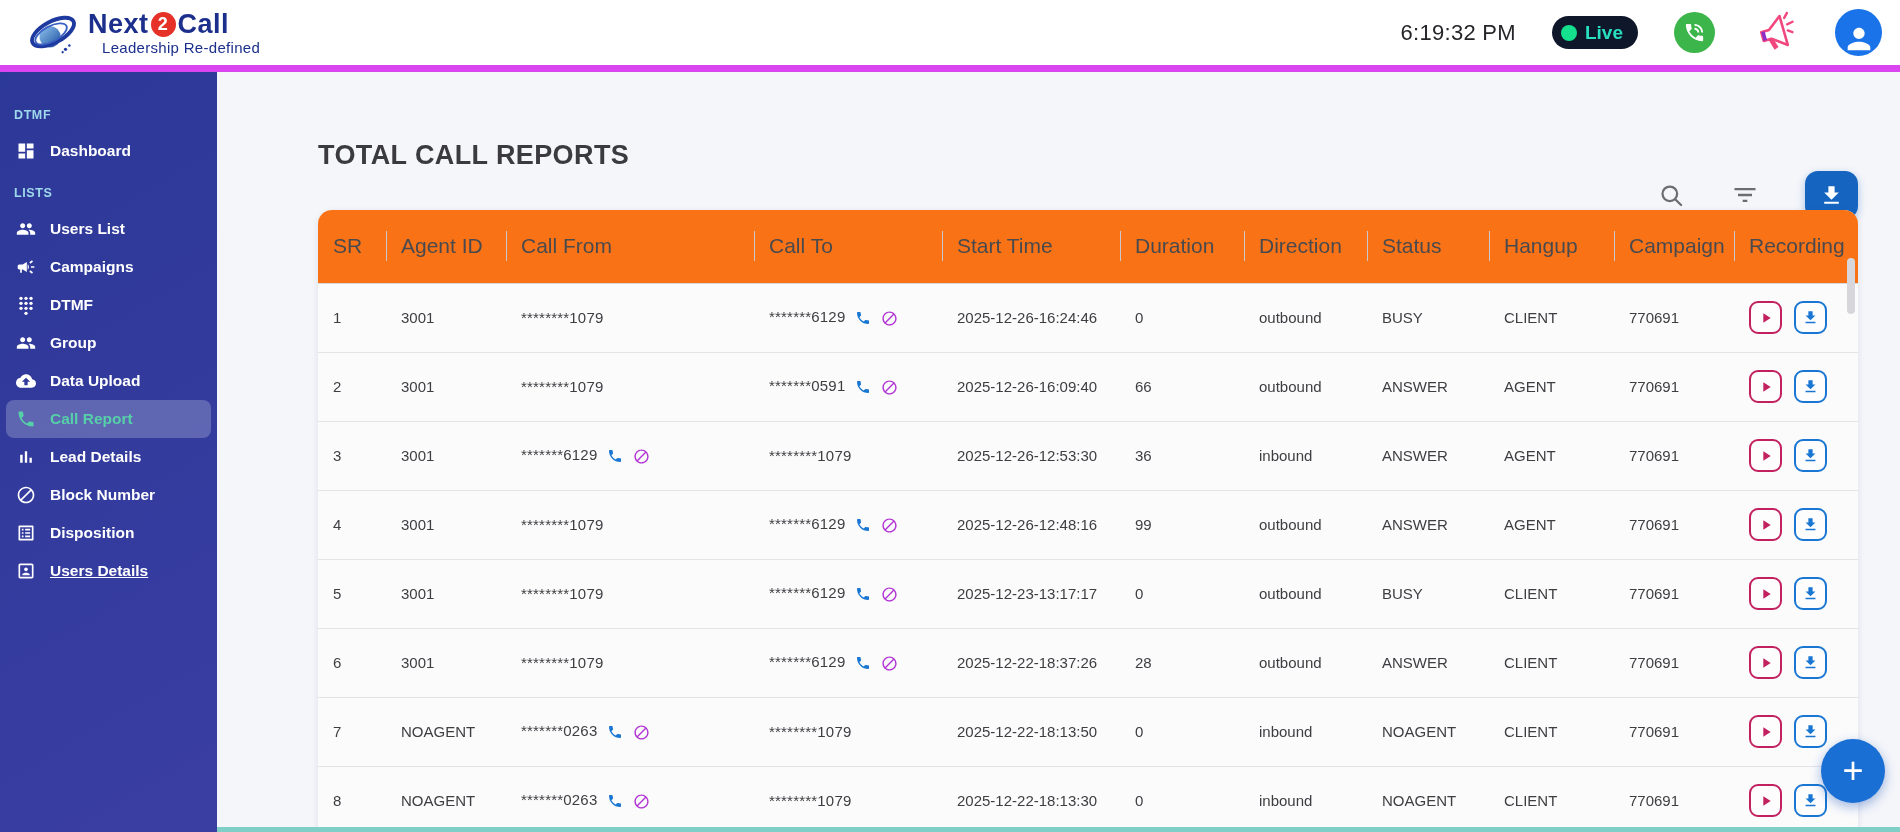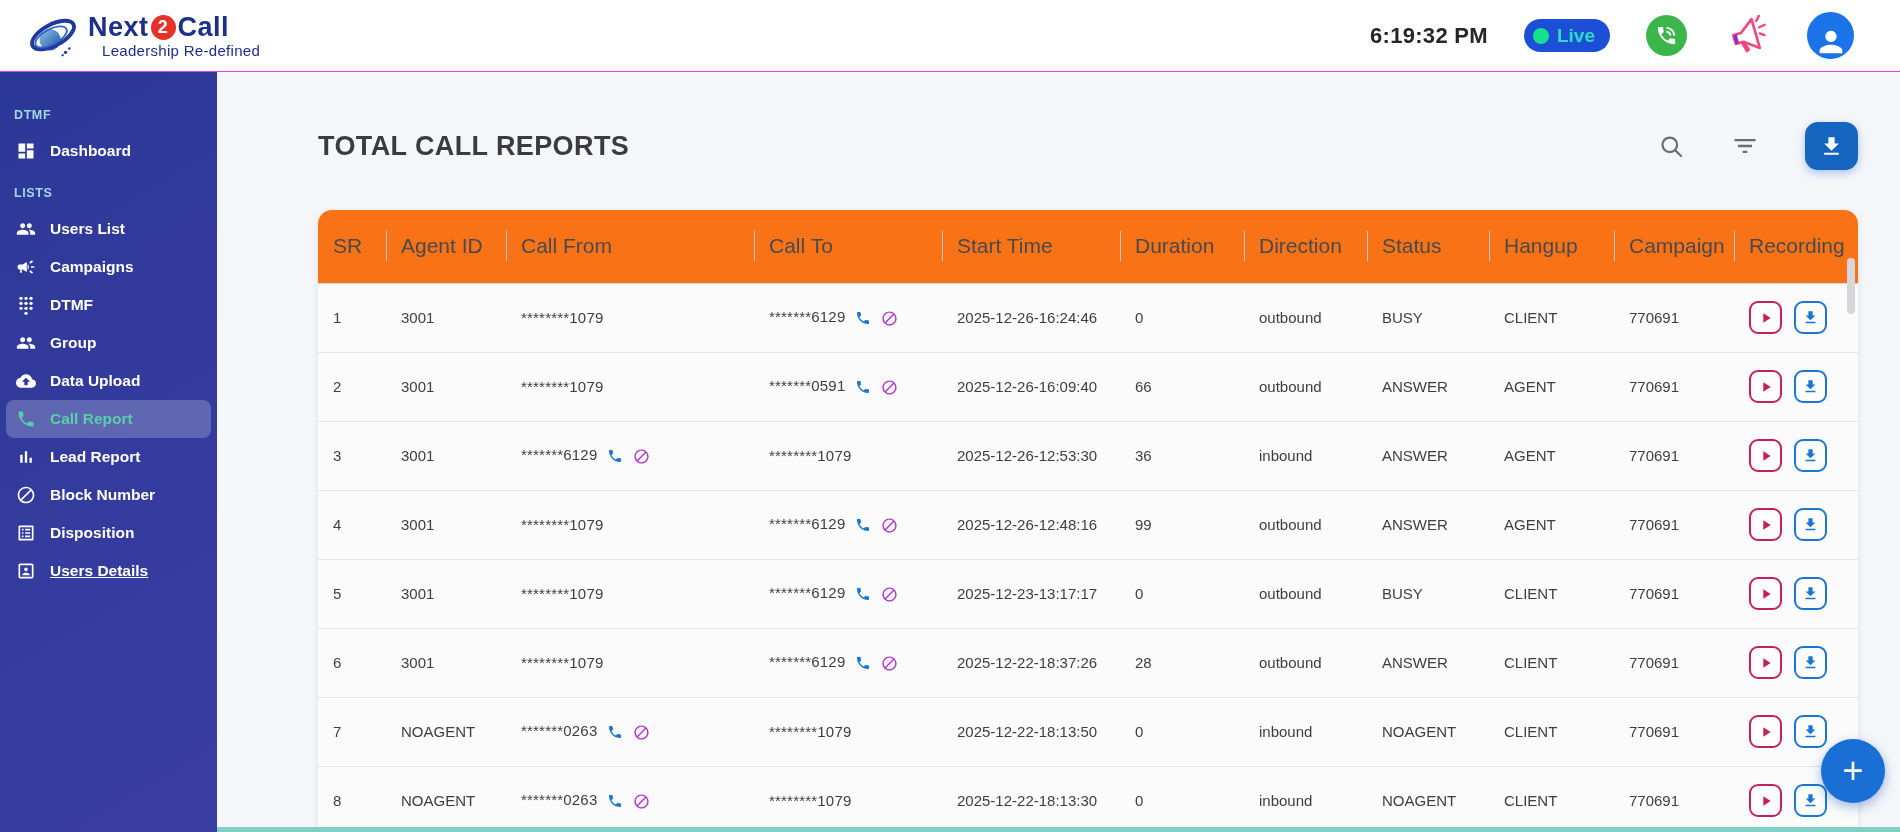--- a/index.html
+++ b/index.html
@@ -1,31 +1,31 @@
 <!DOCTYPE html>
 <html><head>
 <meta charset="utf-8">
 <style>
   * { margin:0; padding:0; box-sizing:border-box; }
   html,body { width:1900px; height:832px; overflow:hidden; background:#f5f6fa;
     font-family:"Liberation Sans","DejaVu Sans",sans-serif; }
 
   
   .topbar { position:absolute; left:0; top:0; width:1900px; height:72px; background:#ffffff;
-    border-bottom:1px solid #d946ef; display:flex; align-items:center; padding:0 46px 0 24px; z-index:20; }
+    border-bottom:7px solid #d946ef; display:flex; align-items:center; padding:0 18px 0 24px; z-index:20; }
   .brand { display:flex; align-items:center; gap:6px; cursor:pointer; }
   .brand-text { display:flex; flex-direction:column; }
   .brand-row { display:flex; align-items:center; font-weight:700; font-size:27px; color:#1c2f8c; letter-spacing:.5px; }
   .badge2 { display:inline-flex; align-items:center; justify-content:center; width:25px; height:25px;
     border-radius:50%; background:#e63128; color:#fff; font-size:18px; font-weight:700; margin:0 2px; }
   .tagline { font-size:15px; color:#1c2f8c; letter-spacing:.3px; margin-top:-1px; text-align:center; transform:translateX(14px); }
   .top-right { margin-left:auto; display:flex; align-items:center; gap:36px; }
-  .clock { font-size:22px; color:#26262a; font-weight:700; letter-spacing:.3px; }
+  .clock { font-size:22px; color:#26262a; font-weight:400; letter-spacing:.3px; }
   .live-pill { display:flex; align-items:center; gap:8px; height:33px; padding:0 15px 0 9px;
-    border-radius:17px; background:#1d4ed8; cursor:pointer; }
+    border-radius:17px; background:#0f172a; cursor:pointer; }
   .live-dot { width:16px; height:16px; border-radius:50%; background:#15e08e; }
   .live-text { color:#2adfc0; font-size:19px; font-weight:700; }
   .phone-btn { width:41px; height:41px; border-radius:50%; background:#3cb54a; border:none; cursor:pointer;
     display:flex; align-items:center; justify-content:center; }
   .mega { width:48px; height:48px; display:flex; align-items:center; justify-content:center; cursor:pointer; }
   .avatar { width:47px; height:47px; border-radius:50%; background:#1a73e8; border:none; cursor:pointer;
     display:flex; align-items:flex-end; justify-content:center; overflow:hidden; }
 
   
   .sidebar { position:absolute; left:0; top:72px; width:217px; bottom:0;
@@ -34,21 +34,21 @@
   .sec-label:first-child { margin-top:6px; }
   .nav-item { height:38px; display:flex; align-items:center; gap:13px; padding:0 8px 0 9px; margin:0 6px;
     border-radius:8px; color:#ffffff; font-size:15.5px; font-weight:600; cursor:pointer; }
   .nav-item.active { background:rgba(255,255,255,.22); color:#56d0a8; }
   .nav-ico { width:22px; height:22px; display:flex; align-items:center; justify-content:center; flex:none; }
   .nav-ico svg { width:20px; height:20px; fill:currentColor; }
   .nav-label.u { text-decoration:underline; }
 
   
   .content { position:absolute; left:217px; top:72px; right:0; bottom:0; background:#f5f6fa; }
-  .page-head { position:absolute; left:101px; right:42px; top:48px; height:52px; display:flex; align-items:center; }
+  .page-head { position:absolute; left:101px; right:42px; top:68px; height:52px; display:flex; align-items:flex-start;flex-direction:column; }
   .page-head h1 { font-size:27px; font-weight:700; color:#3b3b3f; letter-spacing:.4px; }
   .tools { margin-left:auto; display:flex; align-items:center; gap:46px; }
   .tool-ico { cursor:pointer; display:flex; }
   .dl-btn { width:53px; height:48px; border-radius:13px; background:#1565c0; border:none; cursor:pointer;
     display:flex; align-items:center; justify-content:center; box-shadow:0 3px 8px rgba(21,101,192,.35); }
 
   .card { position:absolute; left:101px; top:138px; width:1540px; bottom:0; background:#fafafb;
     border-radius:14px 14px 0 0; box-shadow:0 2px 7px rgba(40,40,70,.10); overflow:hidden; }
   table { width:100%; border-collapse:collapse; table-layout:fixed; }
   thead th { height:73px; background:#f97316; border-bottom:1px solid #d8d9de; text-align:left;
@@ -199,21 +199,21 @@
           </svg>
         </span>
         <span class="nav-label">Call Report</span>
       </div>
       <div class="nav-item">
         <span class="nav-ico">
           <svg viewBox="0 0 24 24">
             <path d="M5 9.2h3V19H5V9.2zM10.6 5h2.8v14h-2.8V5zm5.6 8H19v6h-2.8v-6z"></path>
           </svg>
         </span>
-        <span class="nav-label">Lead Report</span>
+        <span class="nav-label">Lead Details</span>
       </div>
       <div class="nav-item">
         <span class="nav-ico">
           <svg viewBox="0 0 24 24">
             <path d="M12 2C6.48 2 2 6.48 2 12s4.48 10 10 10 10-4.48 10-10S17.52 2 12 2zM4 12c0-4.42 3.58-8 8-8 1.85 0 3.55.63 4.9 1.69L5.69 16.9C4.63 15.55 4 13.85 4 12zm8 8c-1.85 0-3.55-.63-4.9-1.69L18.31 7.1C19.37 8.45 20 10.15 20 12c0 4.42-3.58 8-8 8z"></path>
           </svg>
         </span>
         <span class="nav-label">Block Number</span>
       </div>
       <div class="nav-item">

